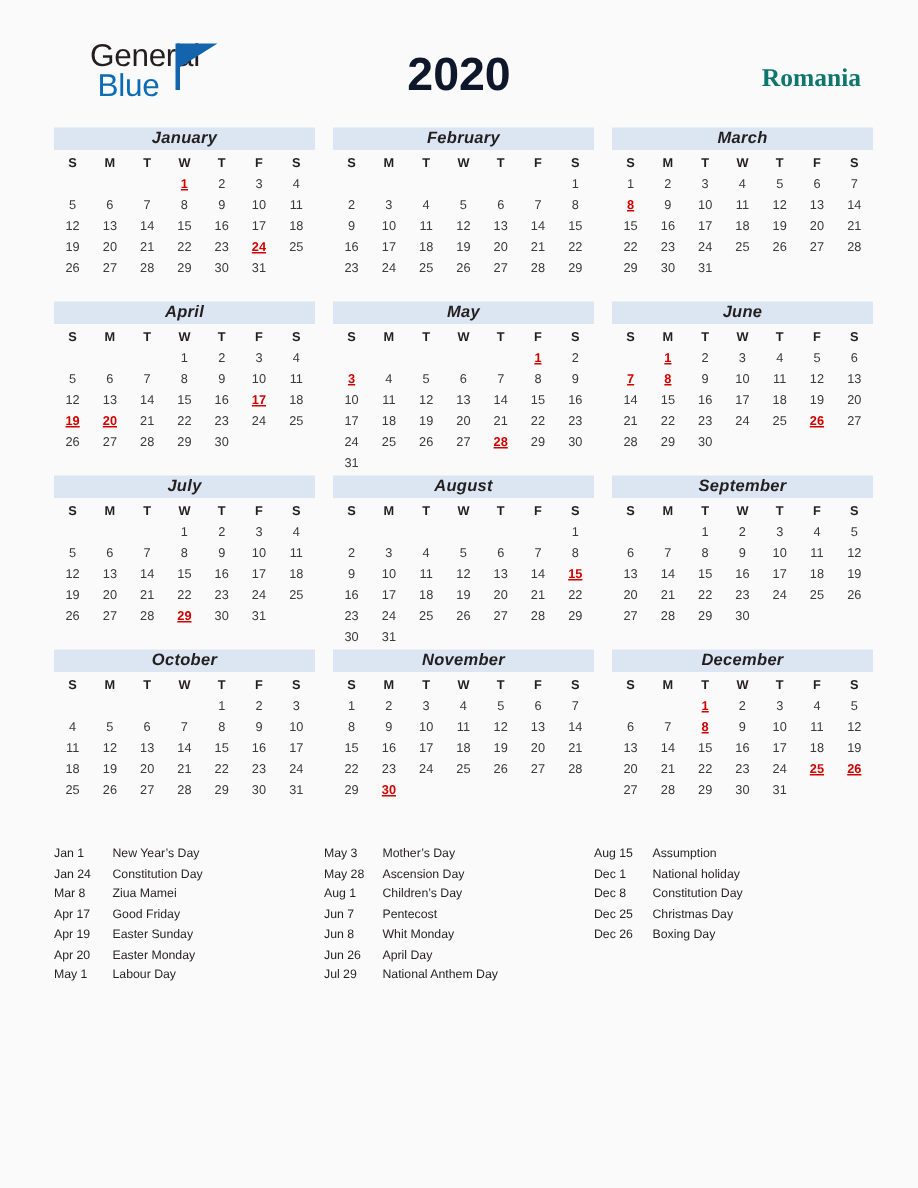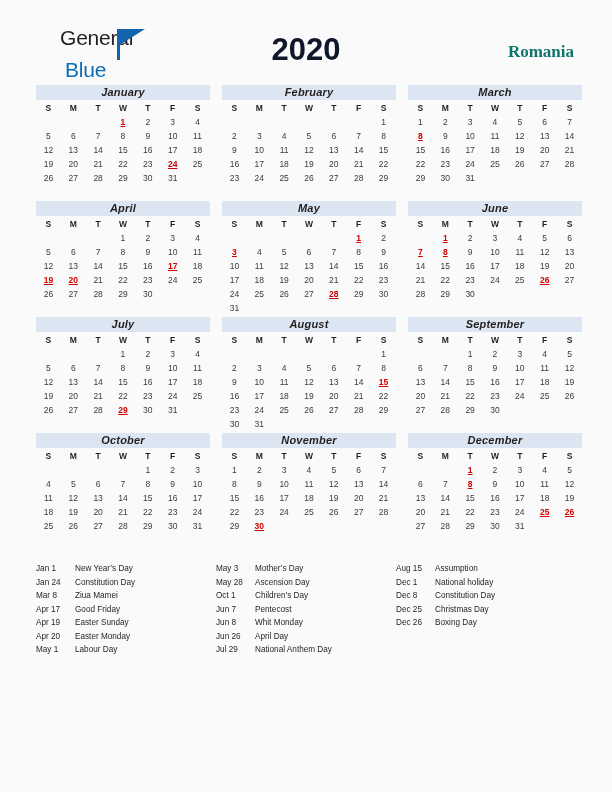--- a/index.html
+++ b/index.html
@@ -40,21 +40,21 @@
     font-size: 21px;
     font-weight: 400;
     letter-spacing: -0.2px;
     color: #231f20;
     font-family: "Liberation Sans", sans-serif;
     margin-left: 22px;
   }
   .logo-blue {
     position: absolute;
     left: 27px;
-    top: 32px;
+    top: 20px;
     font-size: 21px;
     font-weight: 400;
     letter-spacing: -0.2px;
     color: #0b6cb5;
     font-family: "Liberation Sans", sans-serif;
   }
   .logo-tri {
     position: absolute;
     left: 80px;
     top: 3px;
@@ -995,21 +995,21 @@
       <div class="legend-col">
         <div class="legend-row">
           <span class="legend-date">May 3</span>
           <span class="legend-name">Mother’s Day</span>
         </div>
         <div class="legend-row">
           <span class="legend-date">May 28</span>
           <span class="legend-name">Ascension Day</span>
         </div>
         <div class="legend-row">
-          <span class="legend-date">Oct 1</span>
+          <span class="legend-date">Aug 1</span>
           <span class="legend-name">Children’s Day</span>
         </div>
         <div class="legend-row">
           <span class="legend-date">Jun 7</span>
           <span class="legend-name">Pentecost</span>
         </div>
         <div class="legend-row">
           <span class="legend-date">Jun 8</span>
           <span class="legend-name">Whit Monday</span>
         </div>

